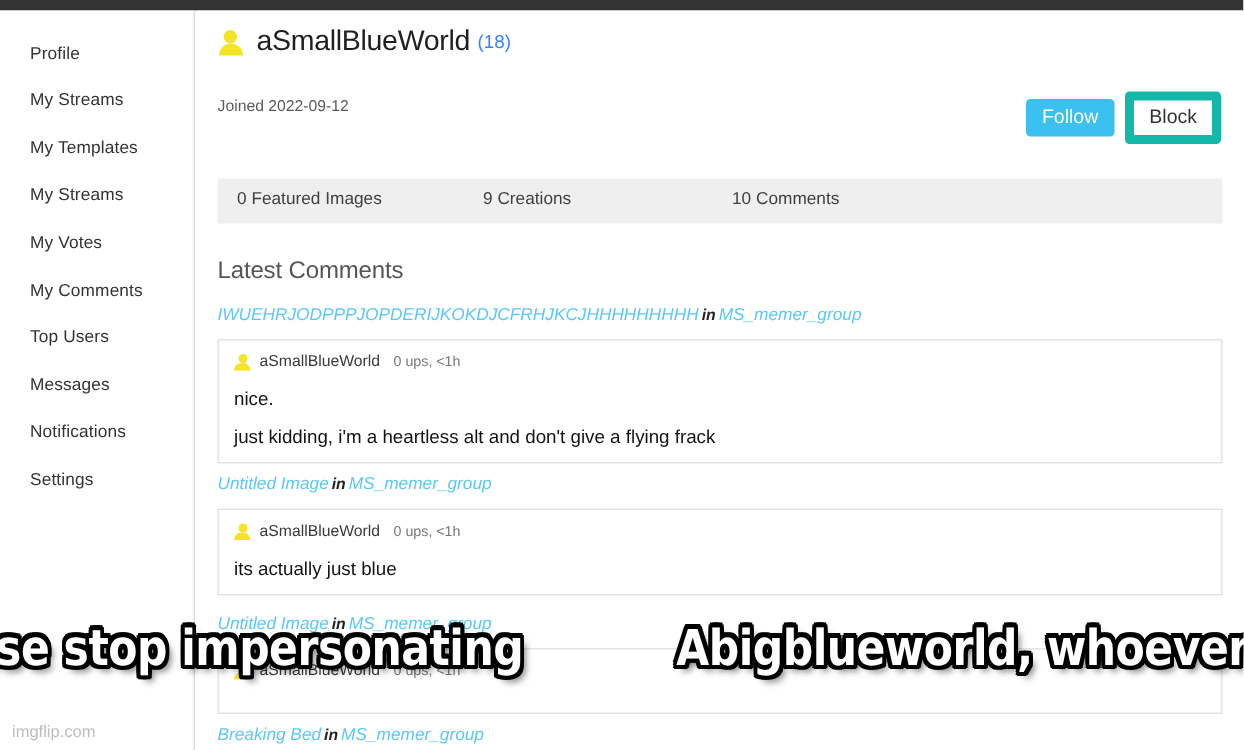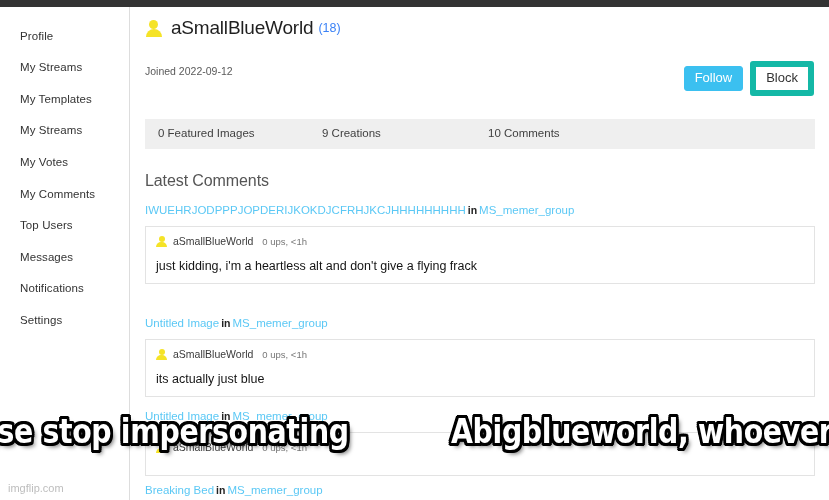--- a/index.html
+++ b/index.html
@@ -67,21 +67,21 @@
   .stat-1{left:177px;}
   .stat-2{left:343px;}
 
   .section-title{
     position:absolute;left:14px;top:165px;font-size:16px;color:#555555;
     font-weight:400;letter-spacing:-0.1px;
   }
 
   
   .entry{position:absolute;left:14px;width:670px;}
-  .entry-link{font-size:11.5px;white-space:nowrap;line-height:1;}
+  .entry-link{font-size:11.5px;white-space:nowrap;line-height:1;font-style:italic;}
   .lnk{color:#5bc8f5;}
   .in-word{color:#222222;font-weight:bold;font-size:10.5px;margin:0 2px;}
 
   .cbox{
     margin-top:9px;border:1px solid #e3e3e3;background:#ffffff;
     box-sizing:border-box;padding:8px 10px 10px 10px;
   }
   .cmeta{display:flex;align-items:center;height:13px;}
   .mini-av{width:11px;height:11px;position:relative;margin-right:6px;flex:0 0 auto;}
   .mini-av .head{position:absolute;left:2.6px;top:0;width:6px;height:6px;border-radius:50%;background:#f5e327;}
@@ -170,20 +170,21 @@
       </div>
       <div class="cbox">
         <div class="cmeta">
           <span class="mini-av">
               <span class="head"></span>
               <span class="body"></span>
             </span>
           <span class="cname">aSmallBlueWorld</span>
           <span class="cups">0 ups, &lt;1h</span>
         </div>
+        <div class="cline">nice.</div>
         <div class="cline">just kidding, i'm a heartless alt and don't give a flying frack</div>
       </div>
     </div>
 
     <div class="entry" style="top:311px;">
       <div class="entry-link">
         <span class="lnk">Untitled Image</span><span class="in-word">in</span><span class="lnk">MS_memer_group</span>
       </div>
       <div class="cbox">
         <div class="cmeta">

